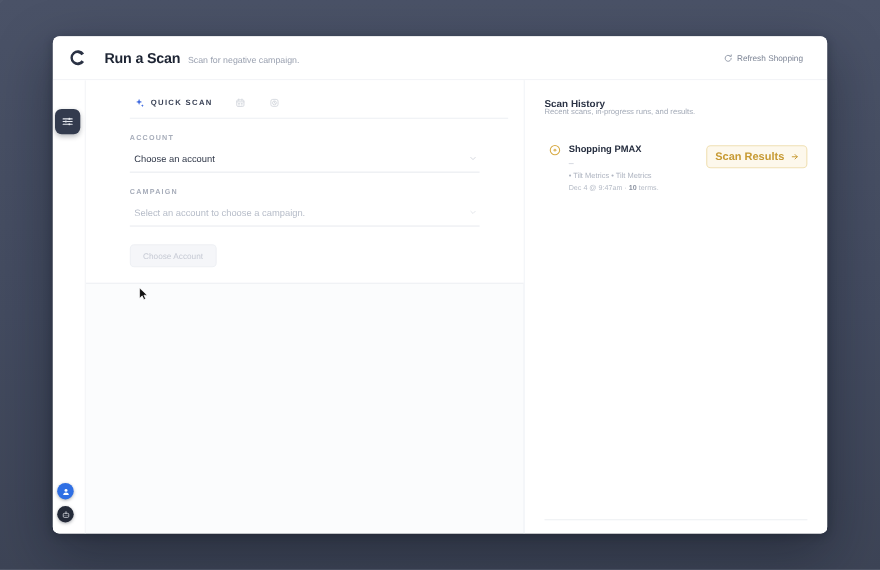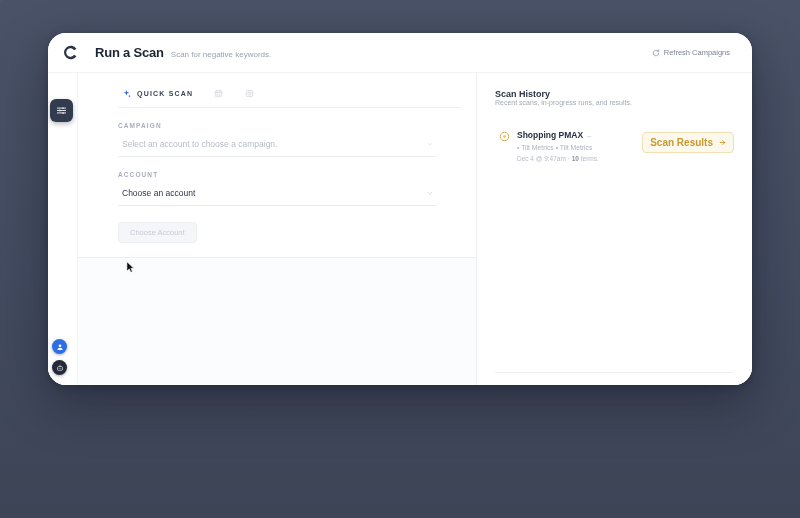--- a/index.html
+++ b/index.html
@@ -24,23 +24,23 @@
       linear-gradient(135deg, rgba(255,255,255,0.025) 0 2px, transparent 2px 9px),
       linear-gradient(180deg, #4a5267 0%, #434b60 55%, #3d4456 100%);
   }
 
   
   .app-window {
     position: absolute;
     left: 48px;
     top: 33px;
     width: 704px;
-    height: 352px;
+    height: 452px;
     background: #ffffff;
-    border-radius: 18px;
+    border-radius: 6px;
     box-shadow: 0 18px 50px rgba(10,14,25,0.40), 0 2px 8px rgba(10,14,25,0.25);
     overflow: hidden;
     display: flex;
     flex-direction: column;
   }
 
   
   .app-header {
     height: 40px;
     flex: 0 0 40px;
@@ -263,20 +263,21 @@
     margin-top: 1px;
   }
   .status-icon svg { width: 11px; height: 11px; display: block; }
 
   .scan-meta { flex: 1 1 auto; min-width: 0; }
 
   .scan-name-row {
     display: flex;
     align-items: baseline;
     gap: 4px;
+    flex-direction: column;
   }
   .scan-name {
     font-size: 8.5px;
     font-weight: 700;
     color: #262e3f;
     white-space: nowrap;
   }
   .scan-dash { font-size: 8px; color: #bfc4cf; }
 
   .scan-tags {
@@ -337,30 +338,30 @@
 
 <div class="app-window">
 
   <div class="app-header">
     <div class="brand-logo">
       <svg viewBox="0 0 20 20" aria-hidden="true">
         <path d="M17 5.5A8 8 0 1 0 17 14.5L14.2 12.6A5 5 0 1 1 14.2 7.4Z" fill="#2b3244"></path>
       </svg>
     </div>
     <div class="page-title">Run a Scan</div>
-    <div class="page-subtitle">Scan for negative keywords.</div>
+    <div class="page-subtitle">Scan for negative campaign.</div>
     <div class="header-spacer"></div>
     <div class="refresh-btn">
       <span>
         <svg viewBox="0 0 16 16" fill="none" stroke="#8b93a3" stroke-width="1.6" stroke-linecap="round">
           <path d="M13.5 8a5.5 5.5 0 1 1-1.7-4"></path>
           <path d="M13.6 1.8v2.6h-2.6"></path>
         </svg>
       </span>
-      <span>Refresh Campaigns</span>
+      <span>Refresh Shopping</span>
     </div>
   </div>
 
   <div class="app-body">
 
     <div class="left-rail">
       <div class="rail-toggle">
         <svg viewBox="0 0 16 16" fill="none" stroke="#e7eaf0" stroke-width="1.4" stroke-linecap="round">
           <path d="M2 4.5h7M11.5 4.5h2.5"></path>
           <path d="M2 8h2.5M7 8h7"></path>
@@ -421,43 +422,43 @@
                 <path d="M8 6.2V8l1.3.8" stroke-linecap="round"></path>
               </svg>
             </span>
           </div>
         </div>
         <div class="tabs-underline"></div>
 
         <div class="form-area">
 
           <div class="field-block">
+            <div class="field-label">ACCOUNT</div>
+            <div class="select-row">
+              <span class="select-value">Choose an account</span>
+              <span>
+                <svg class="chevron" viewBox="0 0 16 16" fill="none" stroke="#9aa2b1" stroke-width="1.5" stroke-linecap="round">
+                  <path d="M4 6.2 8 10.2 12 6.2"></path>
+                </svg>
+              </span>
+            </div>
+          </div>
+
+          <div class="field-block">
             <div class="field-label">CAMPAIGN</div>
             <div class="select-row">
               <span class="select-value placeholder">Select an account to choose a campaign.</span>
               <span>
                 <svg class="chevron" viewBox="0 0 16 16" fill="none" stroke="#bcc2cd" stroke-width="1.5" stroke-linecap="round">
                   <path d="M4 6.2 8 10.2 12 6.2"></path>
                 </svg>
               </span>
             </div>
           </div>
 
-          <div class="field-block">
-            <div class="field-label">ACCOUNT</div>
-            <div class="select-row">
-              <span class="select-value">Choose an account</span>
-              <span>
-                <svg class="chevron" viewBox="0 0 16 16" fill="none" stroke="#9aa2b1" stroke-width="1.5" stroke-linecap="round">
-                  <path d="M4 6.2 8 10.2 12 6.2"></path>
-                </svg>
-              </span>
-            </div>
-          </div>
-
           <div class="primary-btn">Choose Account</div>
         </div>
       </div>
     </div>
 
     <div class="history-panel">
       <div class="history-title">Scan History</div>
       <div class="history-sub">Recent scans, in-progress runs, and results.</div>
 
       <div class="scan-item">

